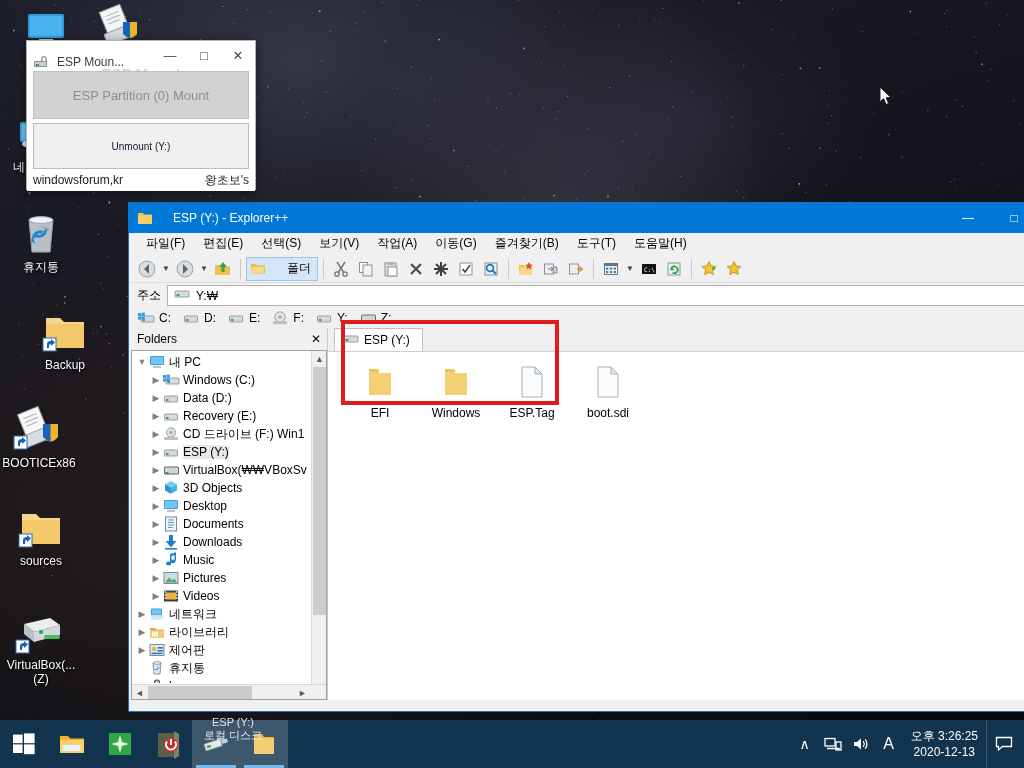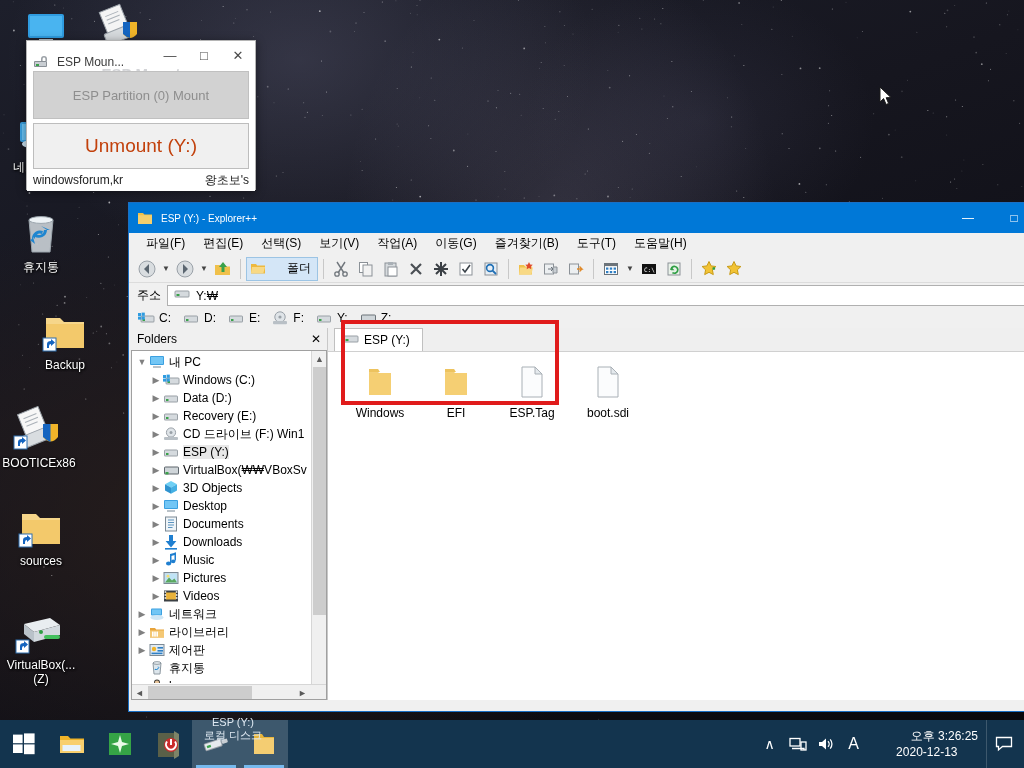--- a/index.html
+++ b/index.html
@@ -72,21 +72,21 @@
   #espmount .btn1 {
     position:absolute; left:6px; top:2px; right:6px; height: 48px;
     background: #d2d2d2; border: 1px solid #c0c0c0;
     display:flex; align-items:center; justify-content:center;
     color:#8e8e8e; font-size: 13px;
   }
   #espmount .btn2 {
     position:absolute; left:6px; top:54px; right:6px; height: 46px;
     background: #f0f0f0; border: 1px solid #bdbdbd;
     display:flex; align-items:center; justify-content:center;
-    color:#c2410c; font-size: 19px;
+    color:#0f172a; font-size: 10px;
   }
   #espmount .foot {
     position:absolute; left:6px; right:6px; bottom:2px; height:18px;
     display:flex; align-items:center; justify-content:space-between;
     font-size: 12px; color:#222;
   }
 
   
   #explorer {
     position: absolute; left: 128px; top: 202px;
@@ -94,21 +94,21 @@
     background: #f0f0f0;
     border: 1px solid #1a6fc4;
     z-index: 30;
     font-size: 12px;
   }
   #explorer .xtitle {
     height: 30px; background: #0078d7; color:#fff;
     display:flex; align-items:center; position:relative;
   }
   #explorer .xtitle .xico { margin-left: 8px; width:18px; display:flex; align-items:center; }
-  #explorer .xtitle .xttl { margin-left: 6px; font-size: 10px; }
+  #explorer .xtitle .xttl { margin-left: 18px; font-size: 12px; }
   #explorer .xtitle .xbtns { position:absolute; right:0; top:0; display:flex; }
   #explorer .xtitle .xb { width:46px; height:30px; display:flex; align-items:center; justify-content:center; color:#fff; }
 
   #explorer .menubar {
     height: 22px; background:#f0f0f0; display:flex; align-items:center; padding-left:8px;
     color:#000; font-size:12px; border-bottom: 1px solid #f0f0f0;
   }
   #explorer .menubar span { padding: 0 9px; white-space:nowrap; }
 
   #explorer .toolbar {
@@ -200,21 +200,21 @@
     width:48px; height:48px; display:flex; align-items:center; justify-content:center;
   }
   .tbitem { width:48px; height:48px; display:flex; align-items:center; justify-content:center; position:relative; }
   .tbitem.active { background:rgba(255,255,255,0.18); }
   .tbitem.active::after {
     content:""; position:absolute; left:4px; right:4px; bottom:0; height:3px; background:#76b9ed;
   }
   #tray { margin-left:auto; display:flex; align-items:center; height:48px; padding-right:4px; }
   .tricon { width:28px; height:48px; display:flex; align-items:center; justify-content:center; color:#fff; font-size:14px; }
   #clock { color:#fff; font-size:12px; text-align:center; line-height:16px; padding:0 8px; }
-  #clock .l1 { display:block;margin-left:35px; } #clock .l2 { display:block; }
+  #clock .l1 { display:block; } #clock .l2 { display:block; }
   #acenter { width:34px; height:48px; display:flex; align-items:center; justify-content:center; border-left:1px solid rgba(255,255,255,0.18); }
 
   #tooltiptxt {
     position:absolute; left:200px; bottom:26px; color:#dfe9f2; font-size:11px;
     line-height:13px; z-index:61; text-align:center; width:66px;
   }
 
   
   #cursor { position:absolute; left:879px; top:86px; z-index:80; pointer-events:none; }
 </style>
@@ -1496,31 +1496,31 @@
         </div>
         <div class="filearea">
           <div class="fitem">
             <div class="fg">
               <svg width="30" height="34" viewBox="0 0 30 34">
                   <path d="M4 4 h9 l2 12 h11 v14 H4 Z" fill="#f4d07a"></path>
                   <path d="M4 4 h9 l2 3 h-11 z" fill="#edc35e"></path>
                   <path d="M4 8 h22 v22 H4 Z" fill="#f5cf73"></path>
                 </svg>
             </div>
-            <span class="fn">Windows</span>
+            <span class="fn">EFI</span>
           </div>
           <div class="fitem">
             <div class="fg">
               <svg width="30" height="34" viewBox="0 0 30 34">
                   <path d="M4 4 h9 l2 12 h11 v14 H4 Z" fill="#f4d07a"></path>
                   <path d="M4 4 h9 l2 3 h-11 z" fill="#edc35e"></path>
                   <path d="M4 8 h22 v22 H4 Z" fill="#f5cf73"></path>
                 </svg>
             </div>
-            <span class="fn">EFI</span>
+            <span class="fn">Windows</span>
           </div>
           <div class="fitem">
             <div class="fg">
               <svg width="28" height="34" viewBox="0 0 28 34">
                   <path d="M4 2 h13 l7 7 v23 H4 Z" fill="#fbfcfd" stroke="#a9b0b6"></path>
                   <path d="M17 2 v7 h7 z" fill="#e4e9ed" stroke="#a9b0b6"></path>
                 </svg>
             </div>
             <span class="fn">ESP.Tag</span>
           </div>

